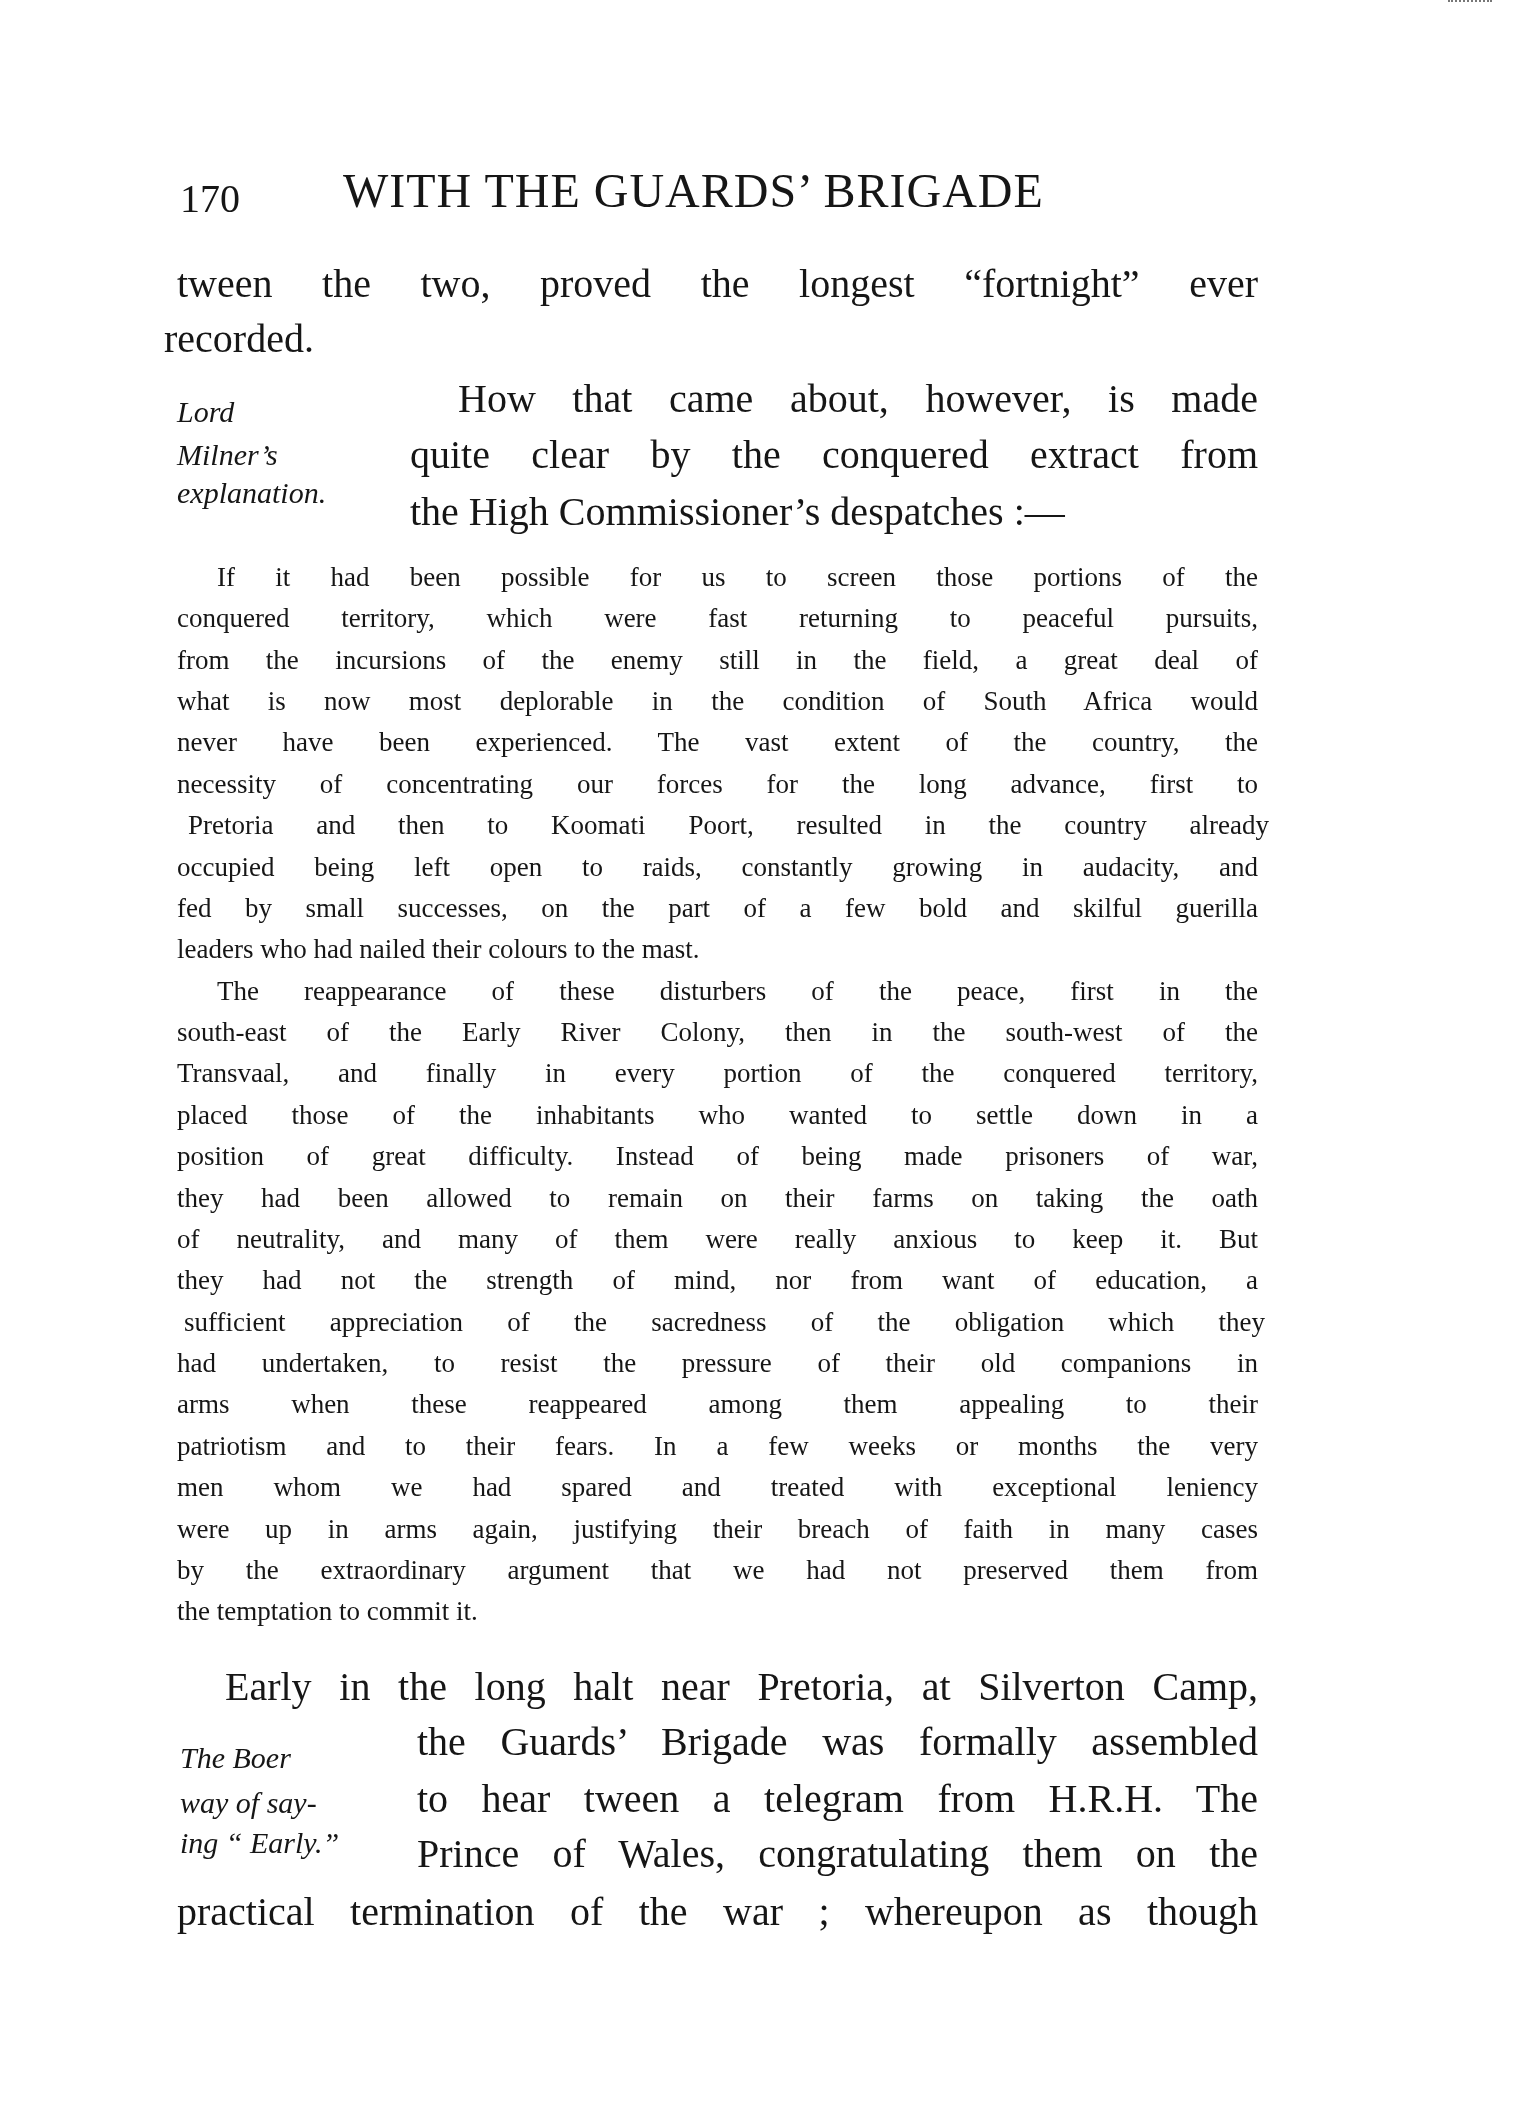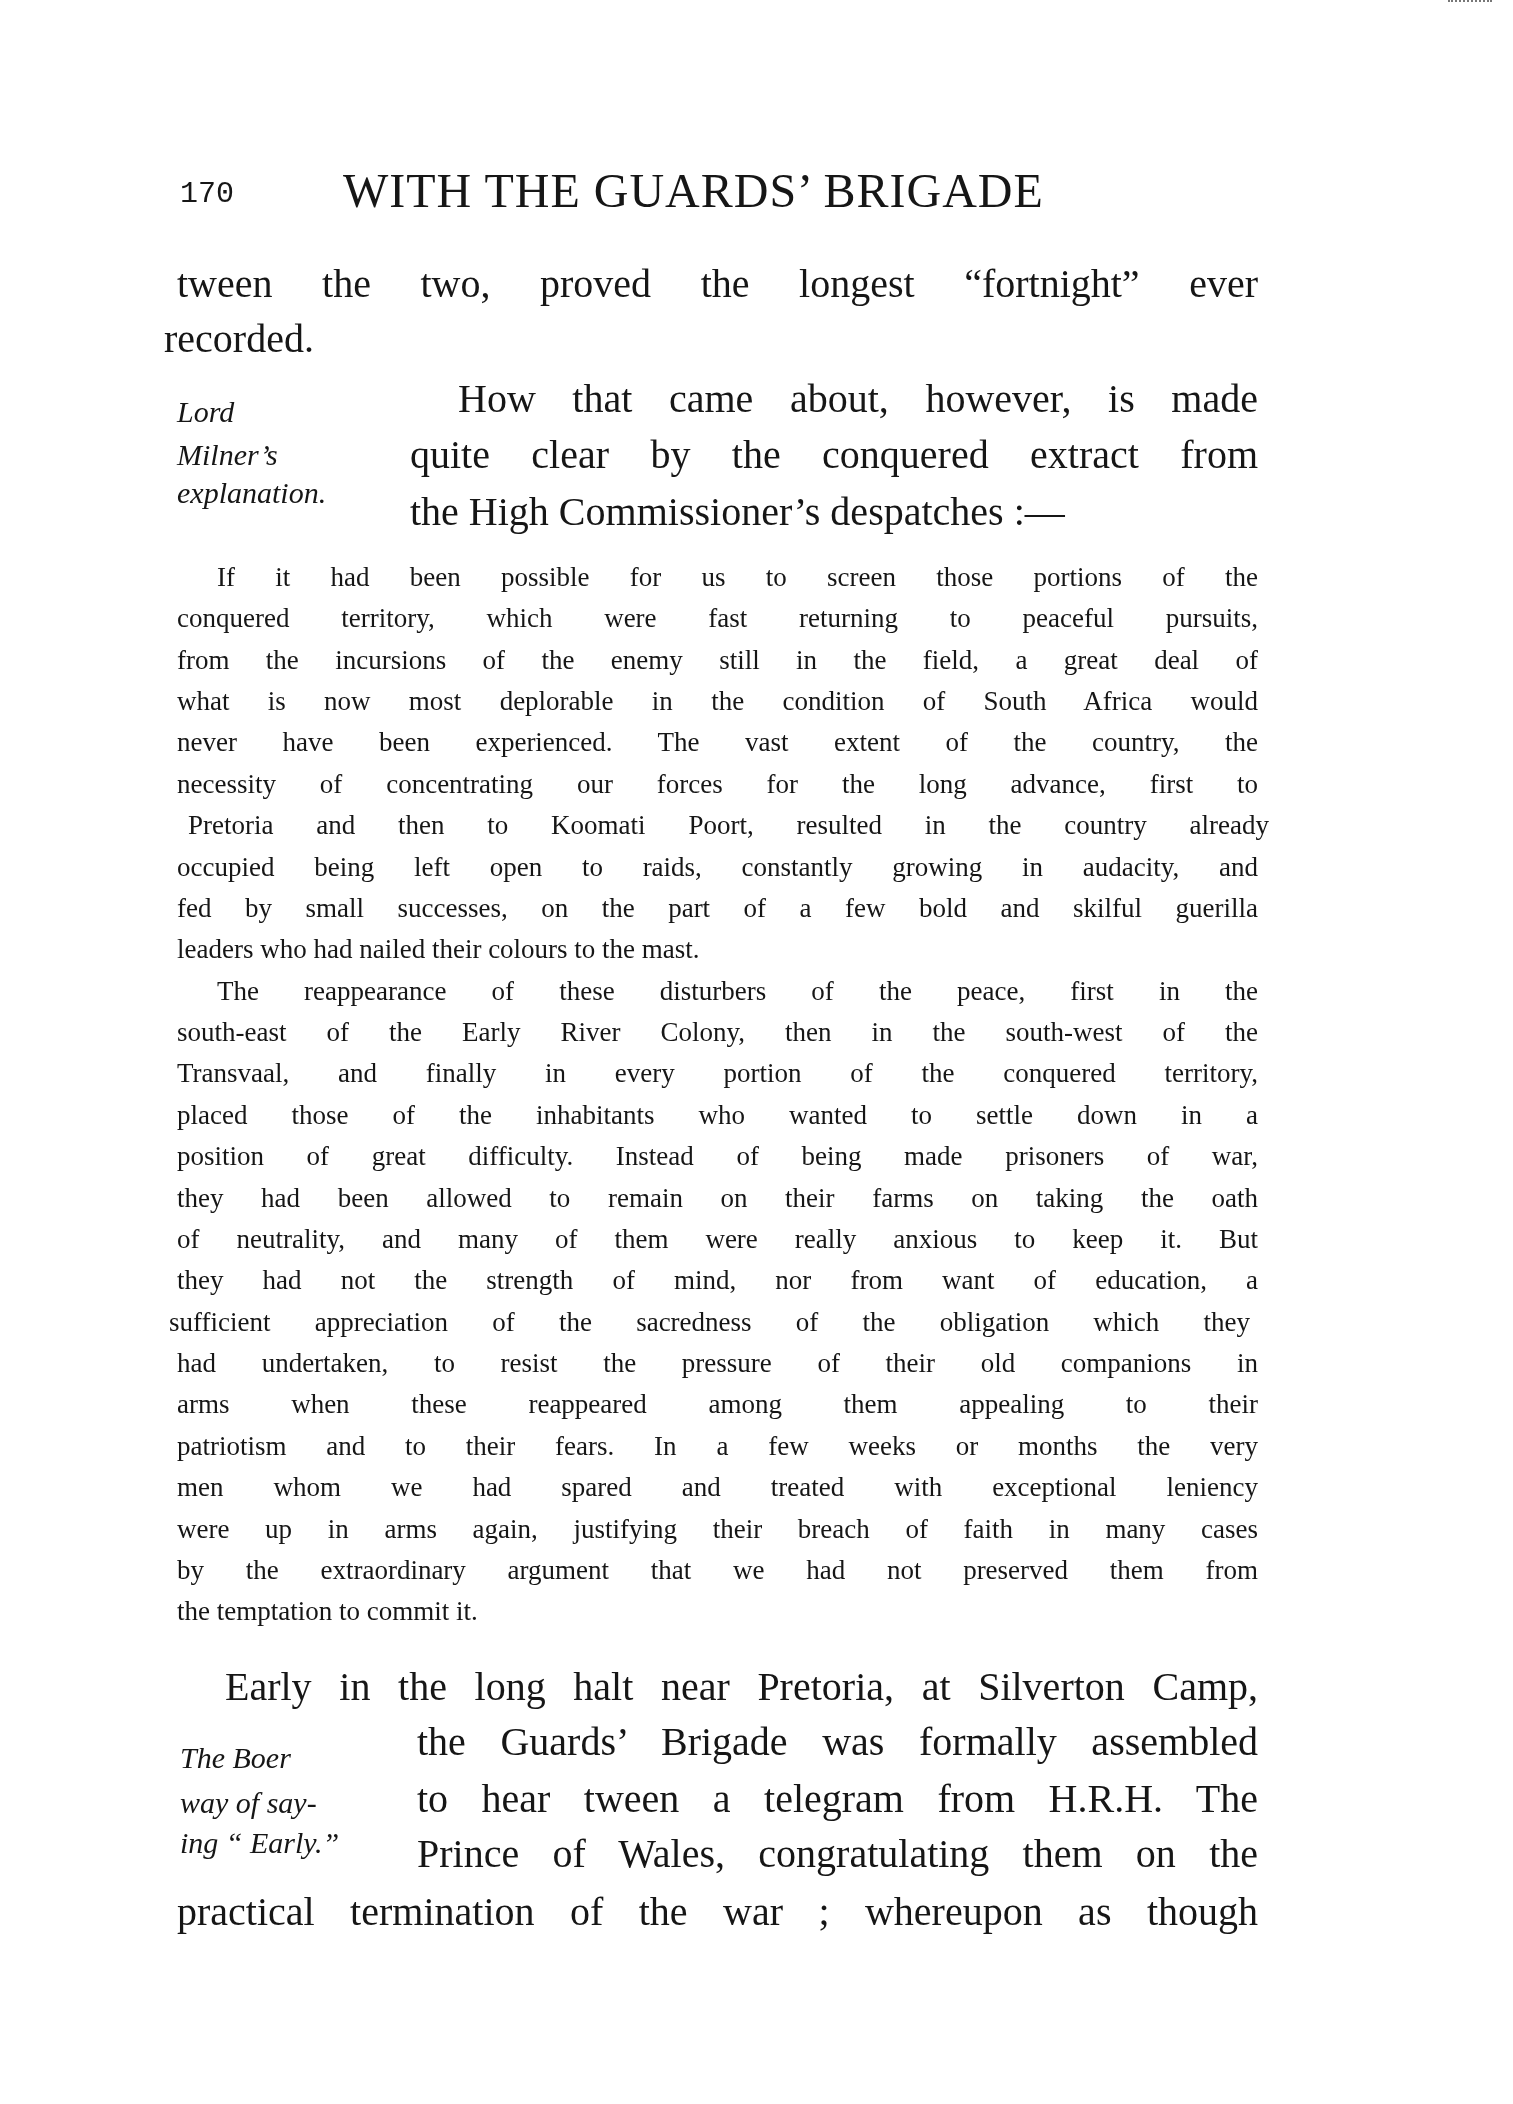--- a/index.html
+++ b/index.html
@@ -3,21 +3,21 @@
 <meta charset="utf-8">
 <style>
   html, body { margin: 0; padding: 0; background: #ffffff; }
   body { width: 1513px; height: 2104px; position: relative; overflow: hidden; color: #161616; font-family: "Liberation Serif", "DejaVu Serif", serif; }
   .scan-mark { position: absolute; left: 1448px; top: 0; width: 44px; height: 3px; border-top: 2px dotted #777; }
   .line { position: absolute; white-space: nowrap; line-height: 1; }
   .just { white-space: normal; text-align: justify; text-align-last: justify; }
   .body { font-size: 40px; }
   .quote { font-size: 27px; }
   .note { font-size: 30px; font-style: italic; }
-  .folio { font-size: 30px; font-family: Liberation Mono, monospace; }
+  .folio { font-size: 40px; }
   .running-head { font-size: 48px; letter-spacing: 1px; }
 </style>
 </head>
 <body>
 
 <div class="scan-mark"></div>
 
 <div class="line folio" style="left:180px; top:179px;">170</div>
 <div class="line running-head" style="left:343px; top:167px;">WITH THE GUARDS’ BRIGADE</div>
 
@@ -49,21 +49,21 @@
   <div class="line quote" style="left:177px; top:936px;">leaders who had nailed their colours to the mast.</div>
 
   <div class="line quote just" style="left:217px; top:978px; width:1041px;">The reappearance of these disturbers of the peace, first in the</div>
   <div class="line quote just" style="left:177px; top:1019px; width:1081px;">south-east of the Early River Colony, then in the south-west of the</div>
   <div class="line quote just" style="left:177px; top:1060px; width:1081px;">Transvaal, and finally in every portion of the conquered territory,</div>
   <div class="line quote just" style="left:177px; top:1102px; width:1081px;">placed those of the inhabitants who wanted to settle down in a</div>
   <div class="line quote just" style="left:177px; top:1143px; width:1081px;">position of great difficulty.  Instead of being made prisoners of war,</div>
   <div class="line quote just" style="left:177px; top:1185px; width:1081px;">they had been allowed to remain on their farms on taking the oath</div>
   <div class="line quote just" style="left:177px; top:1226px; width:1081px;">of neutrality, and many of them were really anxious to keep it.  But</div>
   <div class="line quote just" style="left:177px; top:1267px; width:1081px;">they had not the strength of mind, nor from want of education, a</div>
-  <div class="line quote just" style="left:169px; top:1309px; width:1081px;">sufficient appreciation of the sacredness of the obligation which they</div>
+  <div class="line quote just" style="left:184px; top:1309px; width:1081px;">sufficient appreciation of the sacredness of the obligation which they</div>
   <div class="line quote just" style="left:177px; top:1350px; width:1081px;">had undertaken, to resist the pressure of their old companions in</div>
   <div class="line quote just" style="left:177px; top:1391px; width:1081px;">arms when these reappeared among them appealing to their</div>
   <div class="line quote just" style="left:177px; top:1433px; width:1081px;">patriotism and to their fears.  In a few weeks or months the very</div>
   <div class="line quote just" style="left:177px; top:1474px; width:1081px;">men whom we had spared and treated with exceptional leniency</div>
   <div class="line quote just" style="left:177px; top:1516px; width:1081px;">were up in arms again, justifying their breach of faith in many cases</div>
   <div class="line quote just" style="left:177px; top:1557px; width:1081px;">by the extraordinary argument that we had not preserved them from</div>
   <div class="line quote" style="left:177px; top:1598px;">the temptation to commit it.</div>
 </div>
 
 <div>

